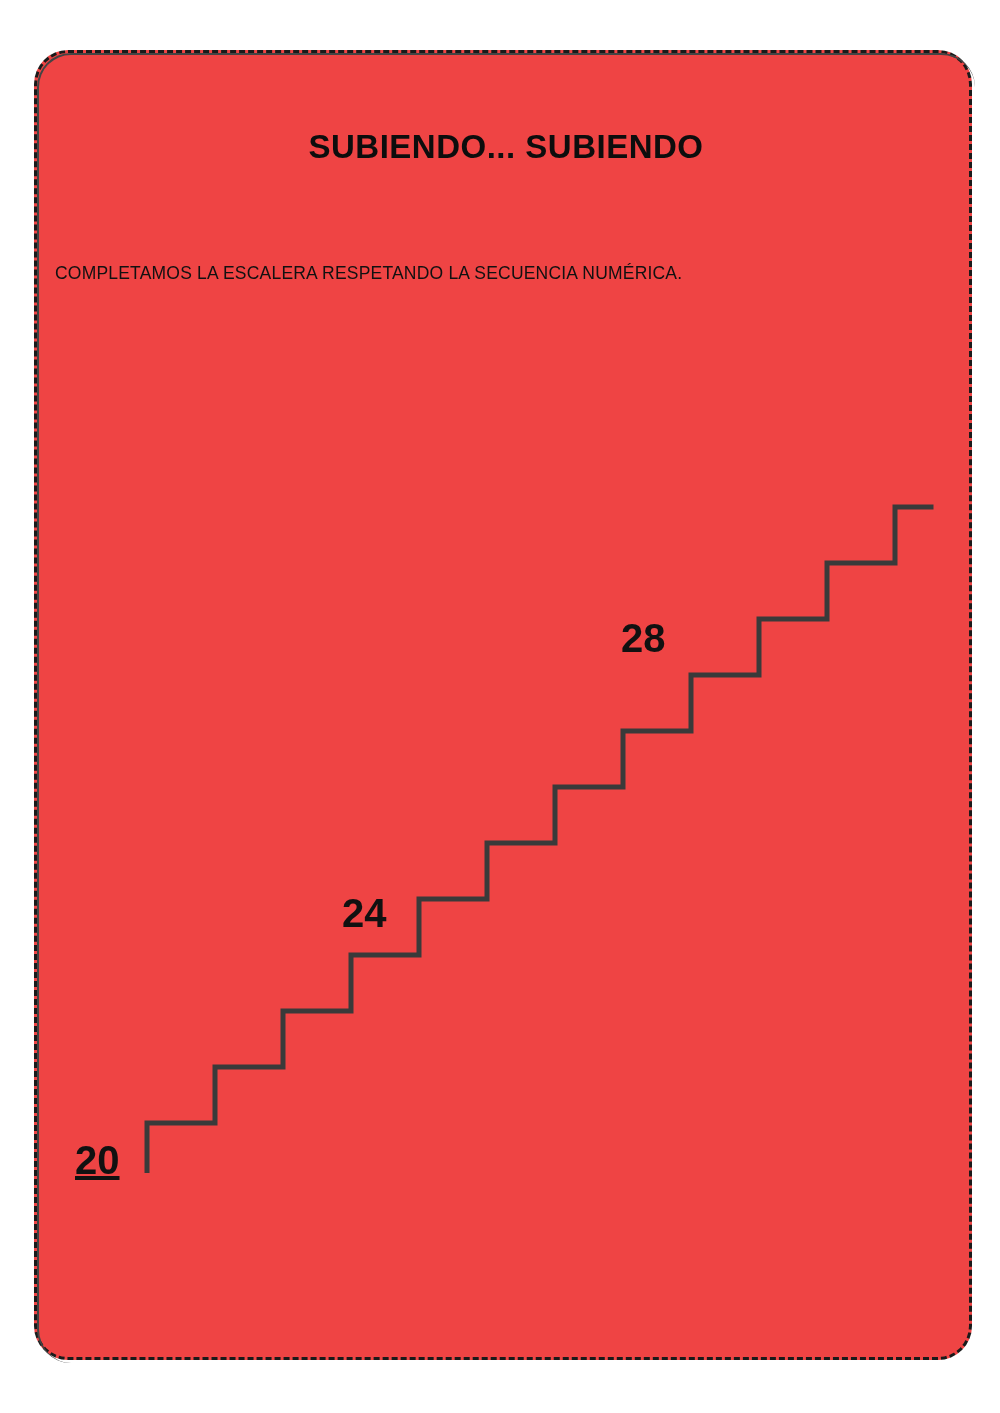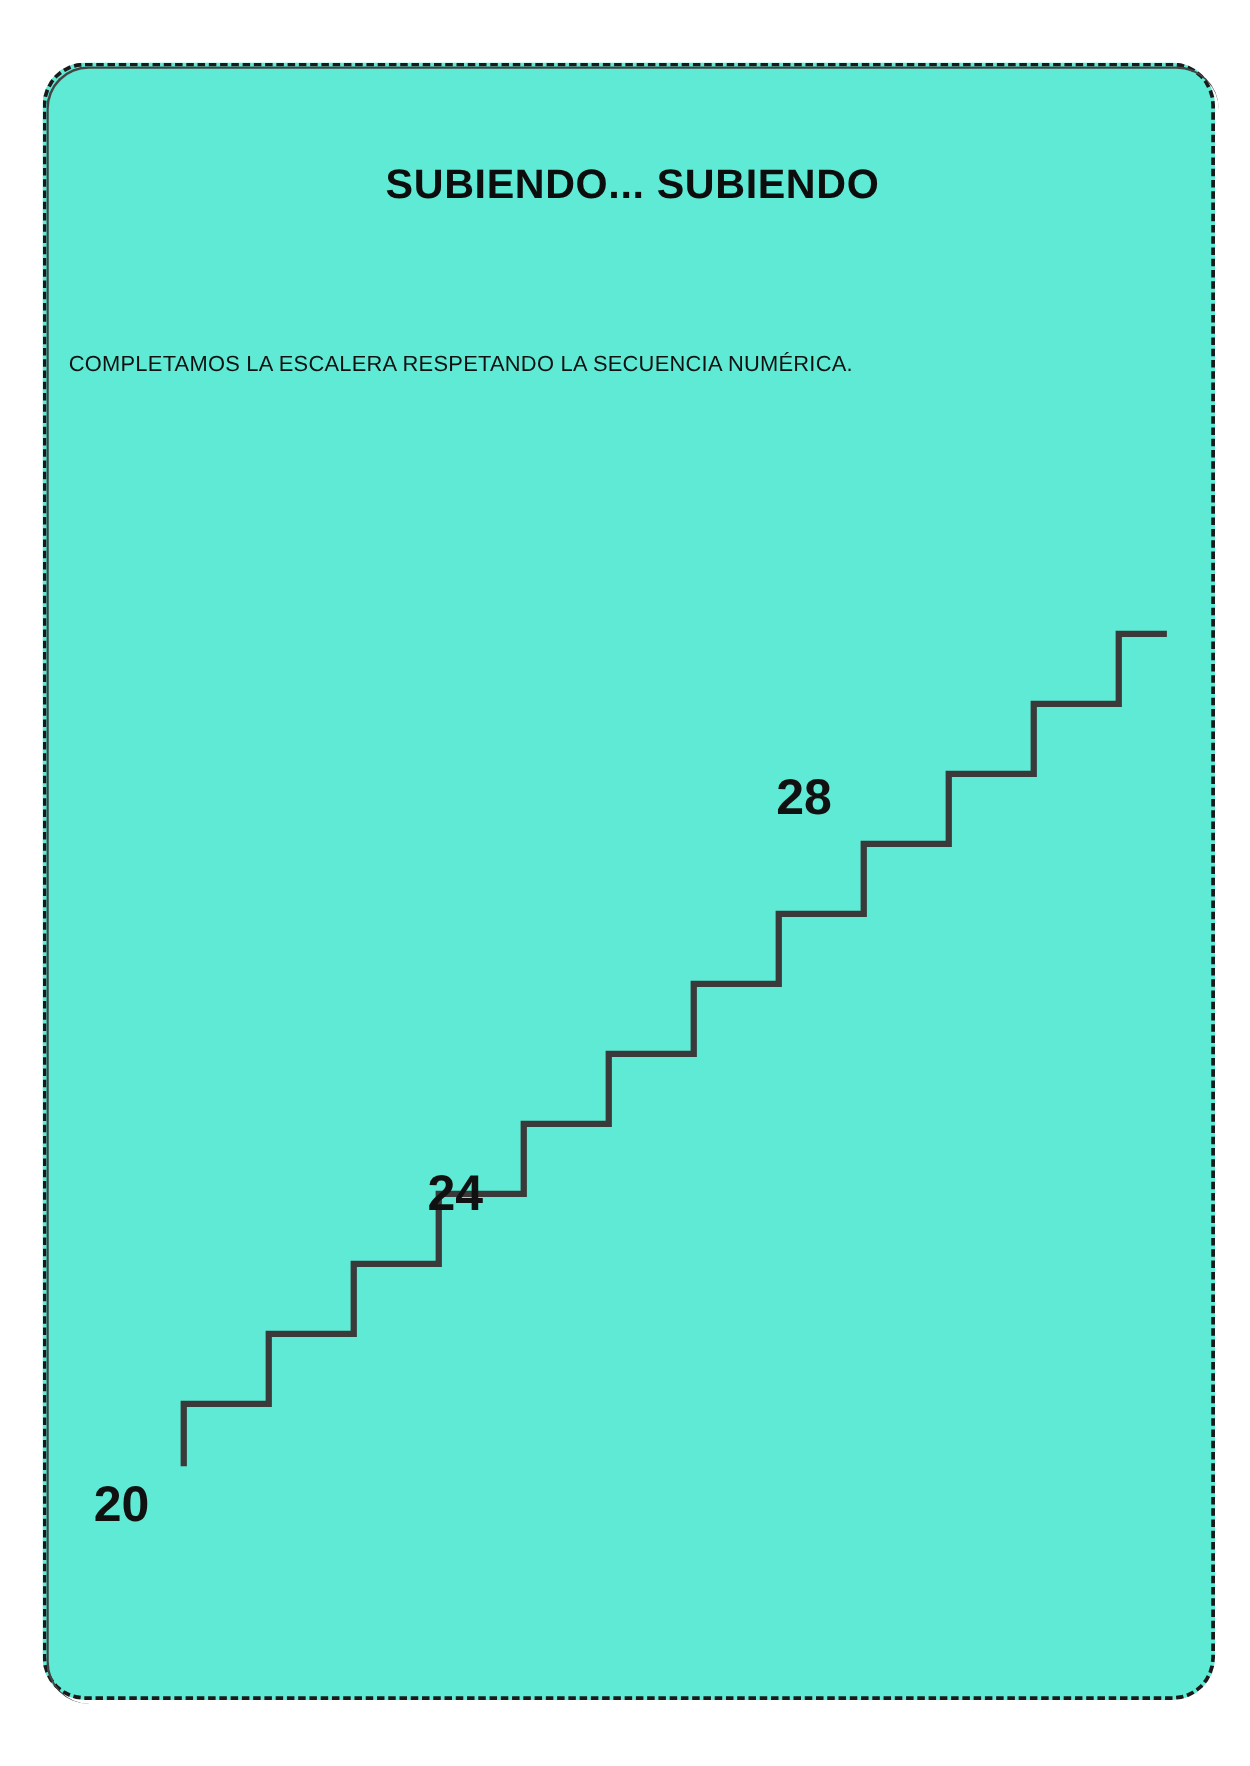--- a/index.html
+++ b/index.html
@@ -19,21 +19,21 @@
   
   .worksheet {
     position: absolute;
     left: 34px;
     top: 50px;
     width: 938px;
     height: 1310px;
     box-sizing: border-box;
     border: 3px dashed #1a1a1a;
     border-radius: 34px;
-    background: #5eead4;
+    background: #ef4444;
   }
 
   
   .sheet-edge {
     position: absolute;
     left: 0;
     top: 0;
     width: 938px;
     height: 1310px;
     box-sizing: border-box;
@@ -53,21 +53,21 @@
     text-align: center;
     font-size: 33px;
     font-weight: bold;
     letter-spacing: 0.5px;
     color: #0d0d0d;
   }
 
   .instruction {
     position: absolute;
     left: 18px;
-    top: 228px;
+    top: 210px;
     width: 900px;
     font-size: 17.5px;
     font-weight: normal;
     letter-spacing: 0.2px;
     color: #111111;
   }
 
   .stairs-wrap {
     position: absolute;
     left: 0;
@@ -80,22 +80,22 @@
     display: block;
   }
 
   .step-number {
     position: absolute;
     font-size: 40px;
     font-weight: bold;
     color: #111111;
     line-height: 1;
   }
-  .num-20 { left: 38px;  top: 841px; }
-  .num-24 { left: 305px; top: 550px; margin-top: 42px; }
+  .num-20 { left: 38px;  top: 797px; text-decoration: underline; }
+  .num-24 { left: 305px; top: 550px; }
   .num-28 { left: 568px; top: 275px; margin-left: 16px; }
 </style>
 </head>
 <body>
 
 <div class="worksheet">
   <div class="sheet-edge"></div>
 
   <div class="title">SUBIENDO... SUBIENDO</div>
 

